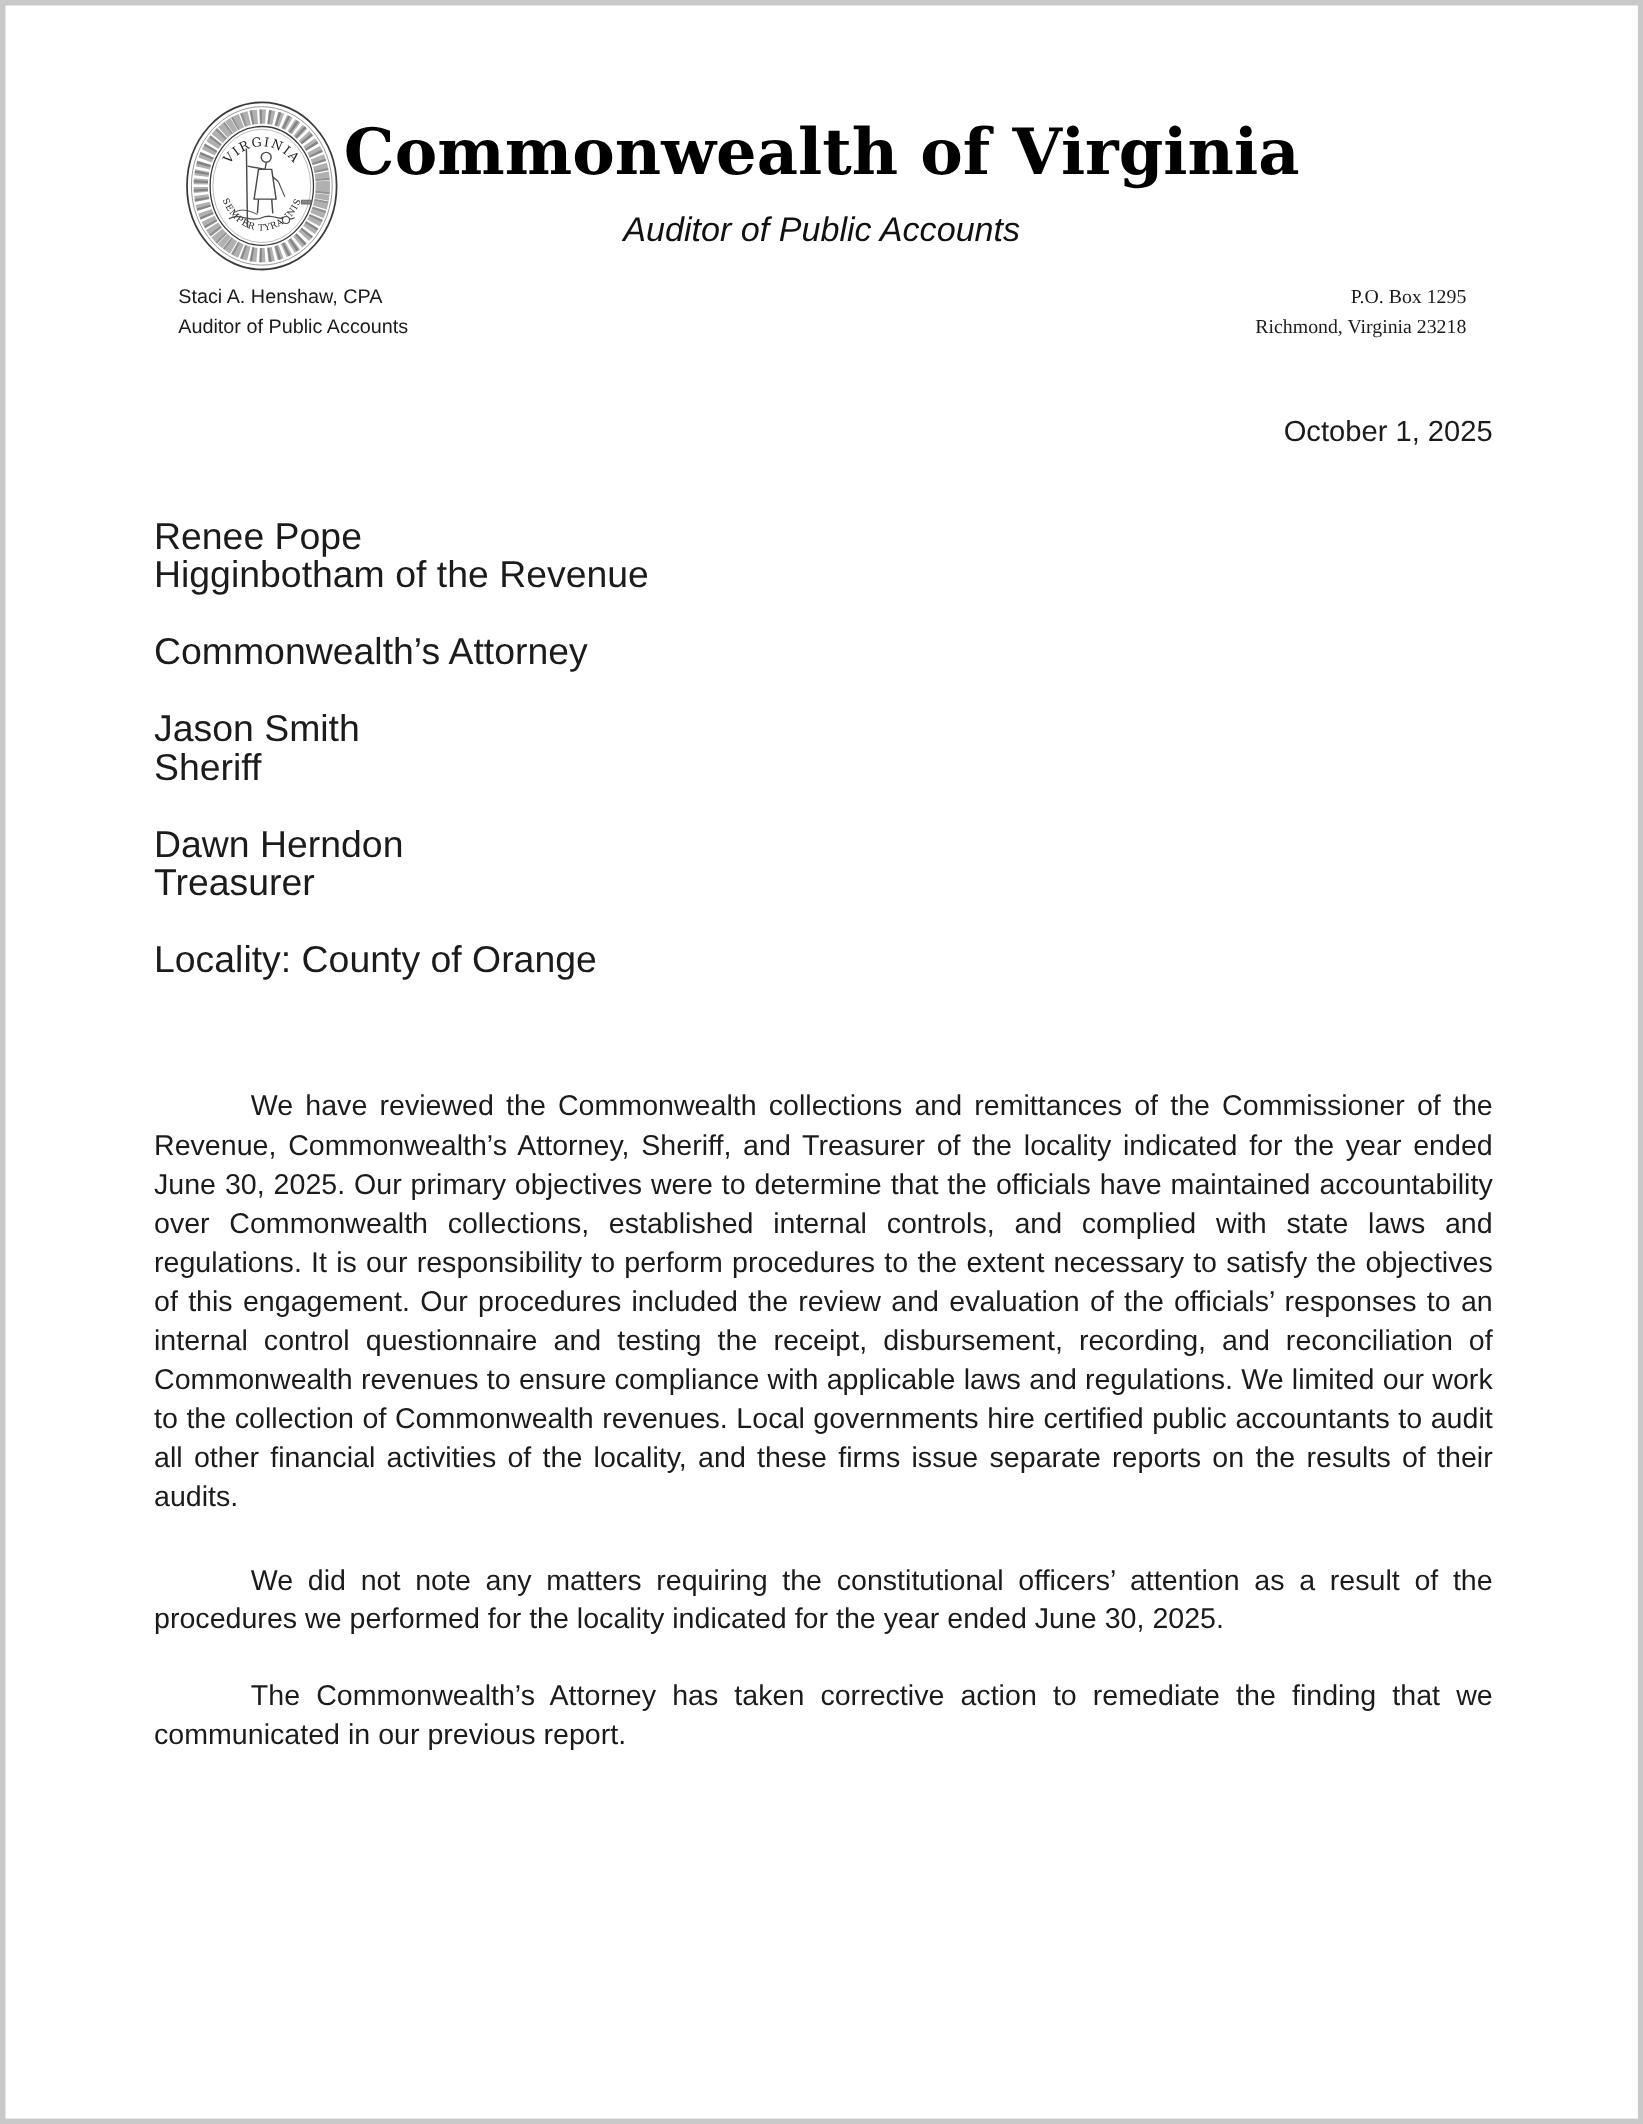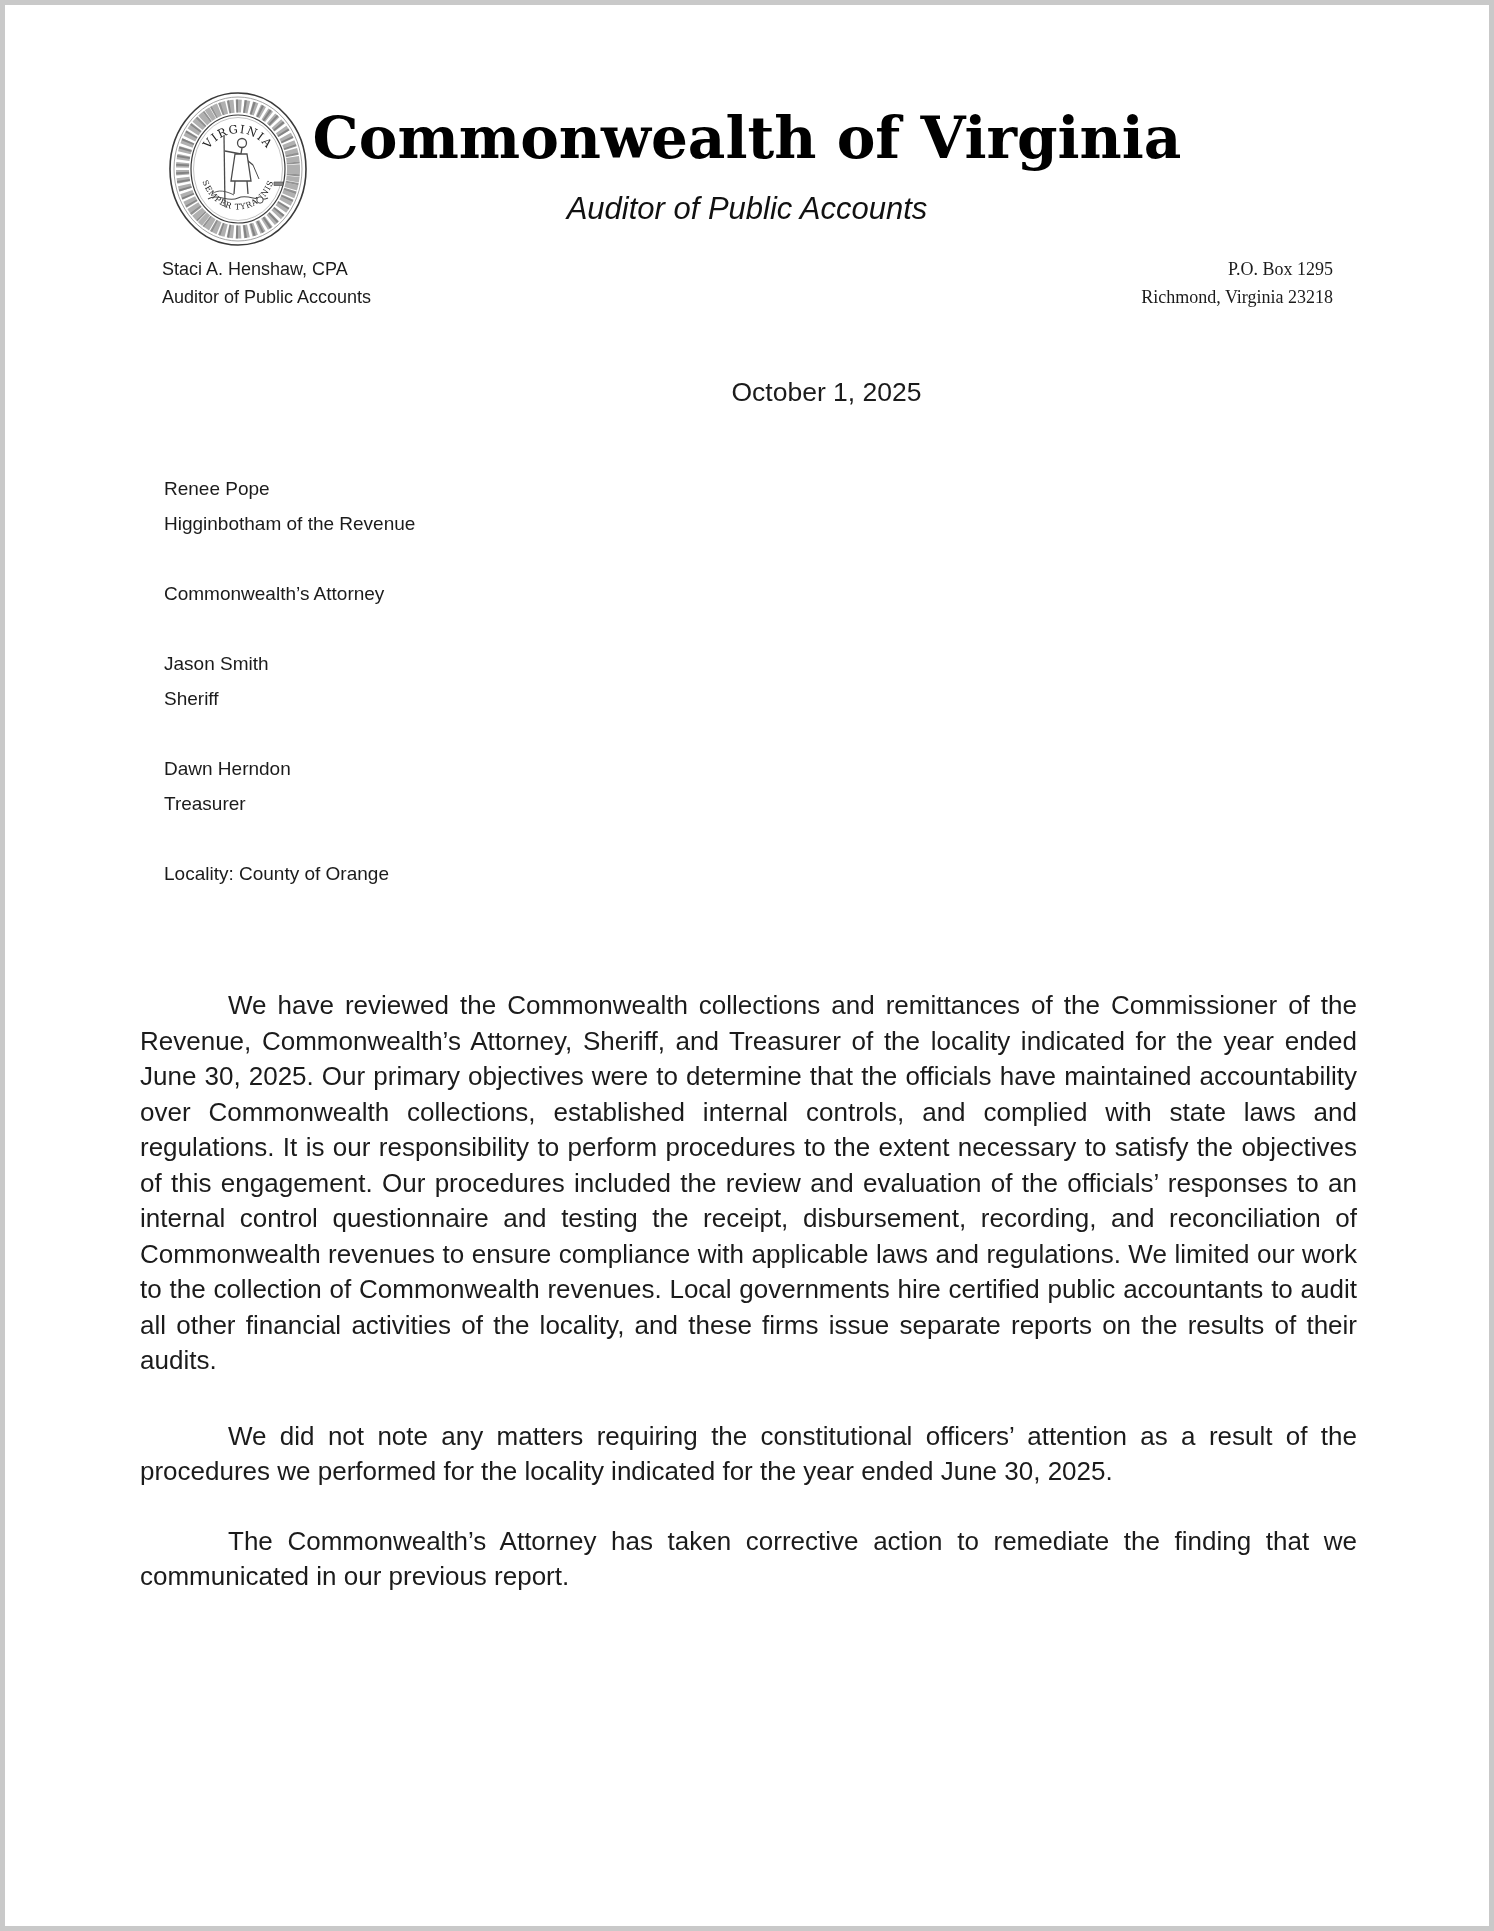--- a/index.html
+++ b/index.html
@@ -31,24 +31,24 @@
     color:#111;
   }
   .seal-wrap{position:absolute;left:162px;top:85px;width:142px;height:158px;}
   .contact{position:absolute;top:250px;font-size:18px;line-height:28px;color:#1b1b1b;}
   .contact.left{left:157px;text-align:left;}
   .contact.right{right:156px;text-align:right;font-family:Liberation Serif, serif;}
 
   
   .date-line{
     position:absolute;top:370px;left:135px;right:132px;
-    font-size:26.5px;line-height:35px;text-align:center;
+    font-size:26.5px;line-height:35px;text-align:right;
     padding-left:156px;box-sizing:border-box;
   }
-  .recipients{position:absolute;top:466px;left:135px;font-size:19px;line-height:35px;margin-left:24px;}
+  .recipients{position:absolute;top:466px;left:135px;font-size:34px;line-height:35px;}
   .recipient-block{margin-bottom:35px;}
   .locality-line{margin-top:0;}
   .body-copy{
     position:absolute;top:983px;left:135px;right:132px;
     font-size:26px;line-height:35.5px;
     text-align:justify;
   }
   .body-copy p{margin:0;text-indent:88px;}
   .body-copy p + p{margin-top:40px;}
   .body-copy p.p3{margin-top:34px;}

